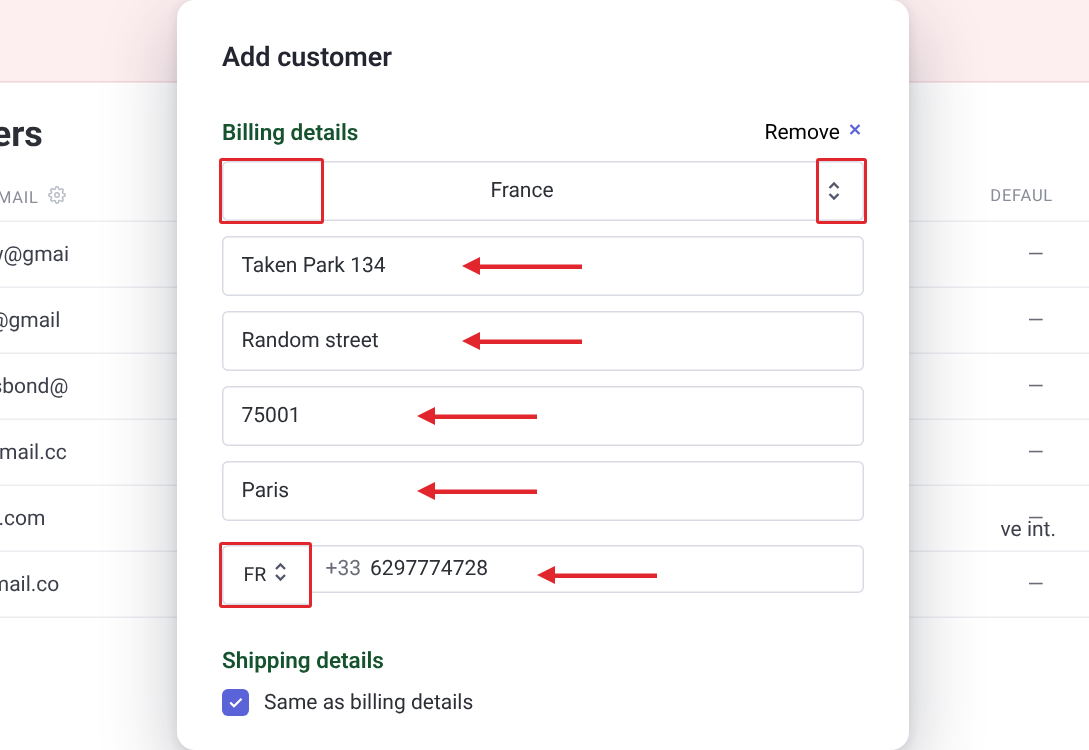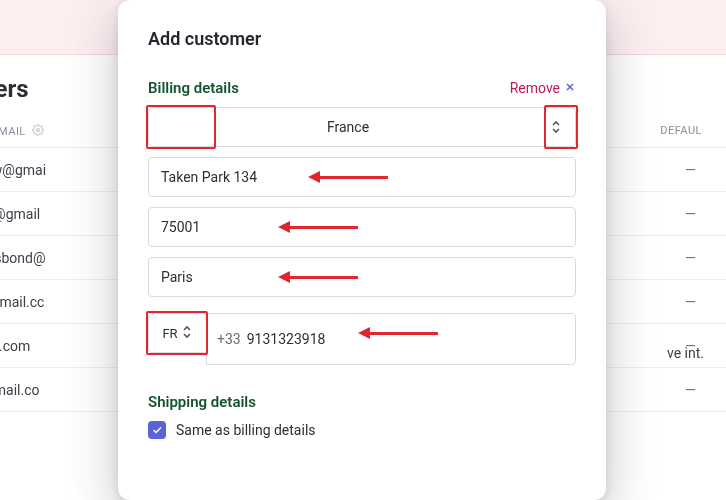--- a/index.html
+++ b/index.html
@@ -21,33 +21,33 @@
   
   .modal { position: absolute; top: 0; left: 118px; width: 488px; height: 500px; background: #fff; box-shadow: 0 18px 50px rgba(40,44,60,.28), 0 2px 8px rgba(40,44,60,.12); border-radius: 12px; overflow: hidden; }
   .modal-header { padding: 28px 30px 8px 30px; }
   .modal-title { font-size: 18px; font-weight: 600; color: #232531; }
   .modal-body { padding: 10px 30px 20px 30px; height: calc(100% - 60px); overflow-y: auto; }
   .modal-body::-webkit-scrollbar { width: 14px; }
   .modal-body::-webkit-scrollbar-track { background: #f4f4f6; }
   .modal-body::-webkit-scrollbar-thumb { background: #c6c9d1; border: 3px solid #f4f4f6; border-radius: 10px; }
   .section-head { display:flex; justify-content:space-between; align-items:center; margin-top:12px; margin-bottom:10px; }
   .section-title { font-size: 15px; font-weight: 600; color: #14532d; }
-  .remove { color: #be185d; font-size: 14px; display:flex; align-items:center; gap:4px; cursor:pointer; }
+  .remove { color: #000000; font-size: 14px; display:flex; align-items:center; gap:4px; cursor:pointer; }
   .remove svg { width:12px; height:12px; stroke:#5b63d9; }
 
   .field { position:relative; margin-bottom: 10px; }
   .control { width: 100%; height: 40px; border: 1px solid #d8dbe3; border-radius: 4px; padding: 0 12px; font-size: 14px; color: #2d2f36; background:#fff; }
   .control::placeholder { color:#a1a5b3; }
   .select-row { position:relative; }
   .select-row .control { padding-right: 40px; text-align: center; }
   .chev { position:absolute; right:8px; top:50%; transform:translateY(-50%); width:24px; height:24px; display:flex; align-items:center; justify-content:center; color:#55586a; }
 
   .phone-row { display:flex; gap:0;justify-content:center; }
   .phone-cc { width: 58px; height:40px; border:1px solid #d8dbe3; border-right:none; border-radius:4px 0 0 4px; display:flex; align-items:center; justify-content:center; gap:3px; font-size:13px; color:#2d2f36; position:relative; }
-  .phone-num { flex:1; height:52px; border:1px solid #d8dbe3; border-radius:0 4px 4px 0; padding:0 10px; font-size:14px; display:flex; align-items:center; gap:6px; color:#2d2f36; }
+  .phone-num { flex:1; height:32px; border:1px solid #d8dbe3; border-radius:0 4px 4px 0; padding:0 10px; font-size:14px; display:flex; align-items:center; gap:6px; color:#2d2f36; }
   .cc-prefix { color:#6a6d78; }
 
   .same-row { display:flex; align-items:center; gap:10px; margin-top:8px; margin-bottom:20px; }
   .chk { width:18px; height:18px; border-radius:4px; background:#5b63d9; display:flex; align-items:center; justify-content:center; }
   .chk svg { width:12px; height:12px; stroke:#fff; stroke-width:3; fill:none; }
   .same-label { font-size:14px; color:#2d2f36; }
 
   
   .rbox { position:absolute; border:2px solid #e1262d; border-radius:2px; pointer-events:none; }
   .arrow { position:absolute; height:8px; pointer-events:none; }
@@ -133,20 +133,27 @@
     </div>
 
     <div class="field">
       <input class="control" value="Taken Park 134" style="">
       <div class="arrow" style="top:16px; left:160px; width:80px;">
           <div class="head"></div>
           <div class="shaft"></div>
         </div>
     </div>
 
+    <div class="field">
+      <input class="control" value="Random street" style="">
+      <div class="arrow" style="top:16px; left:160px; width:80px;">
+          <div class="head"></div>
+          <div class="shaft"></div>
+        </div>
+    </div>
 
     <div class="field">
       <input class="control" value="75001" style="">
       <div class="arrow" style="top:16px; left:130px; width:80px;">
           <div class="head"></div>
           <div class="shaft"></div>
         </div>
     </div>
 
     <div class="field">
@@ -161,21 +168,21 @@
       <div class="phone-cc">
         <span>FR</span>
         <span class="updn">
           <svg viewBox="0 0 12 16" fill="none" stroke="#55586a" stroke-width="1.6">
               <path d="M3 6l3-3 3 3M3 10l3 3 3-3"></path>
             </svg>
         </span>
       </div>
       <div class="phone-num">
         <span class="cc-prefix">+33</span>
-        <span>9131323918</span>
+        <span>6297774728</span>
       </div>
       <div class="rbox" style="top:-2px; left:-2px; width:62px; height:44px;"></div>
       <div class="arrow" style="top:16px; left:210px; width:80px;">
           <div class="head"></div>
           <div class="shaft"></div>
         </div>
     </div>
 
     <div class="section-head" style="margin-top:28px;">
       <div class="section-title">Shipping details</div>

